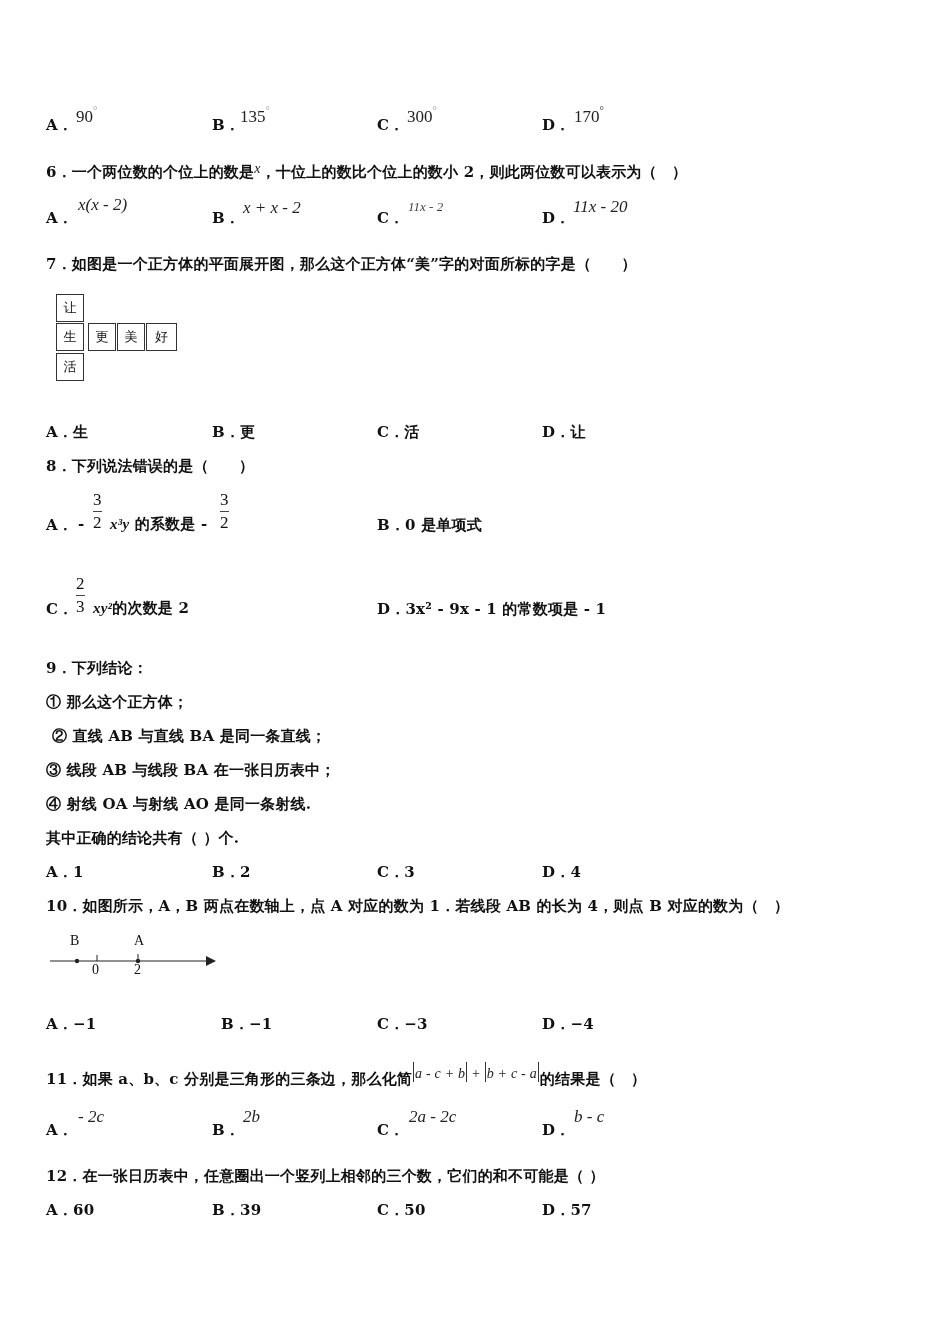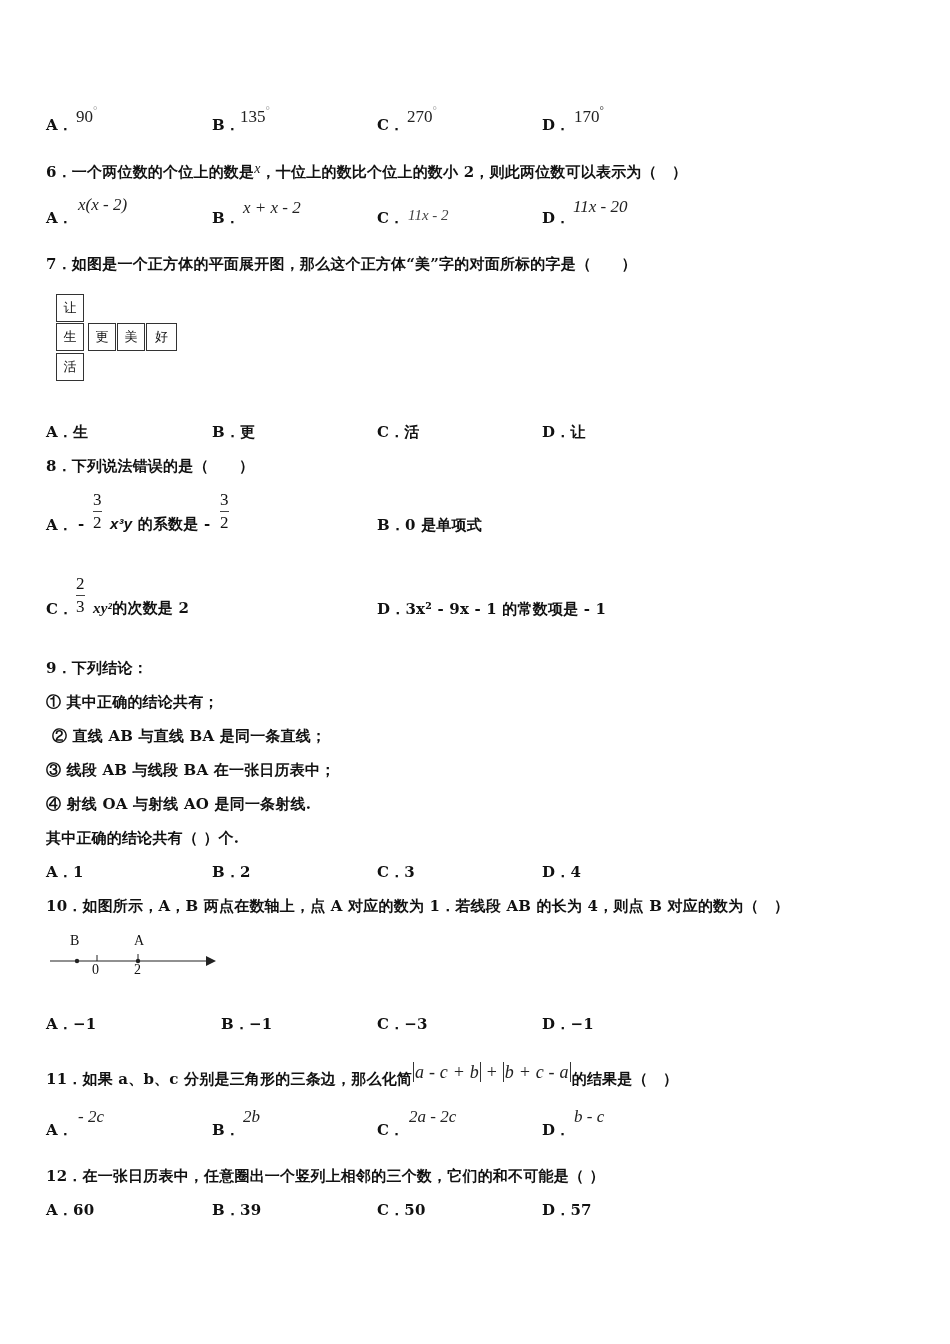--- a/index.html
+++ b/index.html
@@ -26,36 +26,36 @@
 <body>
 
 <div>
   <span class="abs opt-label" style="left:46px;top:116px;">A．</span>
   <span class="abs math" style="left:76px;top:104px;"><span>90</span><span class="deg">°</span></span>
 
   <span class="abs opt-label" style="left:212px;top:116px;">B．</span>
   <span class="abs math" style="left:240px;top:104px;"><span>135</span><span class="deg">°</span></span>
 
   <span class="abs opt-label" style="left:377px;top:116px;">C．</span>
-  <span class="abs math" style="left:407px;top:104px;"><span>270</span><span class="deg">°</span></span>
+  <span class="abs math" style="left:407px;top:104px;"><span>300</span><span class="deg">°</span></span>
 
   <span class="abs opt-label" style="left:542px;top:116px;">D．</span>
   <span class="abs math" style="left:574px;top:104px;"><span>170</span><span class="deg" style="color:#222">°</span></span>
 </div>
 
 <div>
   <div class="abs q" style="left:46px;top:161px;">
     <span>6．一个两位数的个位上的数是</span><span class="math" style="font-style:italic;font-size:14px;vertical-align:4px;">x</span><span>，十位上的数比个位上的数小 2，则此两位数可以表示为（　）</span>
   </div>
   <span class="abs opt-label" style="left:46px;top:209px;">A．</span>
   <span class="abs math" style="left:78px;top:195px;font-style:italic;">x(x - 2)</span>
   <span class="abs opt-label" style="left:212px;top:209px;">B．</span>
   <span class="abs math" style="left:243px;top:198px;font-style:italic;">x + x - 2</span>
   <span class="abs opt-label" style="left:377px;top:209px;">C．</span>
-  <span class="abs math" style="left:408px;top:199px;font-size:15px;font-style:italic;color:#444;margin-top:8px;">11x - 2</span>
+  <span class="abs math" style="left:408px;top:199px;font-size:13px;font-style:italic;color:#444;">11x - 2</span>
   <span class="abs opt-label" style="left:542px;top:209px;">D．</span>
   <span class="abs math" style="left:573px;top:197px;font-style:italic;">11x - 20</span>
 </div>
 
 <div>
   <div class="abs q" style="left:46px;top:255px;">7．如图是一个正方体的平面展开图，那么这个正方体“美”字的对面所标的字是（　　）</div>
   <div>
     <div class="cell" style="left:56px;top:294px;">让</div>
     <div class="cell" style="left:56px;top:323px;">生</div>
     <div class="cell" style="left:56px;top:353px;">活</div>
@@ -72,21 +72,21 @@
 <div>
   <div class="abs q" style="left:46px;top:457px;">8．下列说法错误的是（　　）</div>
 
   <span class="abs opt-label" style="left:46px;top:516px;">A．</span>
   <span class="abs q" style="left:78px;top:515px;">-</span>
   <span class="frac" style="left:93px;top:490px;">
     <span class="num">3</span>
       <span class="bar"></span>
       <span class="den">2</span>
   </span>
-  <span class="abs q" style="left:110px;top:515px;"><i style="font-family:Liberation Sans, sans-serif;">x³y</i> <span>的系数是 -</span></span>
+  <span class="abs q" style="left:110px;top:515px;"><i style="font-family:Liberation Serif, serif;">x³y</i> <span>的系数是 -</span></span>
   <span class="frac" style="left:220px;top:490px;">
     <span class="num">3</span>
       <span class="bar"></span>
       <span class="den">2</span>
   </span>
 
   <div class="abs q" style="left:377px;top:516px;"><span>B．</span><span>0 是单项式</span></div>
 
   <span class="abs opt-label" style="left:46px;top:600px;">C．</span>
   <span class="frac" style="left:76px;top:574px;">
@@ -94,21 +94,21 @@
       <span class="bar"></span>
       <span class="den">3</span>
   </span>
   <span class="abs q" style="left:93px;top:599px;"><i style="font-family:'Liberation Serif',serif;">xy²</i><span>的次数是 2</span></span>
 
   <div class="abs q" style="left:377px;top:600px;"><span>D．</span><span>3x² - 9x - 1 的常数项是 - 1</span></div>
 </div>
 
 <div>
   <div class="abs q" style="left:46px;top:659px;">9．下列结论：</div>
-  <div class="abs q" style="left:46px;top:693px;">① 其中正确的结论共有；</div>
+  <div class="abs q" style="left:46px;top:693px;">① 那么这个正方体；</div>
   <div class="abs q" style="left:52px;top:727px;">② 直线 AB 与直线 BA 是同一条直线；</div>
   <div class="abs q" style="left:46px;top:761px;">③ 线段 AB 与线段 BA 在一张日历表中；</div>
   <div class="abs q" style="left:46px;top:795px;">④ 射线 OA 与射线 AO 是同一条射线.</div>
   <div class="abs q" style="left:46px;top:829px;">其中正确的结论共有（ ）个.</div>
   <div class="abs q" style="left:46px;top:863px;">A．1</div>
   <div class="abs q" style="left:212px;top:863px;text-align:center;">B．2</div>
   <div class="abs q" style="left:377px;top:863px;">C．3</div>
   <div class="abs q" style="left:542px;top:863px;">D．4</div>
 </div>
 
@@ -124,26 +124,26 @@
       <circle cx="90" cy="11" r="2.2" fill="#222"></circle>
     </svg>
     <span class="abs" style="left:70px;top:933px;font-size:14px;font-family:'Liberation Serif',serif;">B</span>
     <span class="abs" style="left:134px;top:933px;font-size:14px;font-family:'Liberation Serif',serif;">A</span>
     <span class="abs" style="left:92px;top:962px;font-size:14px;font-family:'Liberation Serif',serif;">0</span>
     <span class="abs" style="left:134px;top:962px;font-size:14px;font-family:'Liberation Serif',serif;">2</span>
   </div>
   <div class="abs q" style="left:46px;top:1015px;">A．−1</div>
   <div class="abs q" style="left:221px;top:1015px;">B．−1</div>
   <div class="abs q" style="left:377px;top:1015px;">C．−3</div>
-  <div class="abs q" style="left:542px;top:1015px;">D．−1</div>
+  <div class="abs q" style="left:542px;top:1015px;">D．−4</div>
 </div>
 
 <div>
   <div class="abs q" style="left:46px;top:1062px;">
-    <span>11．如果 a、b、c 分别是三角形的三条边，那么化简</span><span class="math" style="font-size:18px;vertical-align:6px;margin-top:16px;"><span class="abs-bar"></span><i>a - c + b</i><span class="abs-bar"></span> <span>+</span> <span class="abs-bar"></span><i>b + c - a</i><span class="abs-bar"></span></span><span>的结果是（　）</span>
+    <span>11．如果 a、b、c 分别是三角形的三条边，那么化简</span><span class="math" style="font-size:14px;vertical-align:6px;margin-top:16px;"><span class="abs-bar"></span><i>a - c + b</i><span class="abs-bar"></span> <span>+</span> <span class="abs-bar"></span><i>b + c - a</i><span class="abs-bar"></span></span><span>的结果是（　）</span>
   </div>
   <span class="abs opt-label" style="left:46px;top:1121px;">A．</span>
   <span class="abs math" style="left:78px;top:1107px;font-style:italic;">- 2c</span>
   <span class="abs opt-label" style="left:212px;top:1121px;">B．</span>
   <span class="abs math" style="left:243px;top:1107px;font-style:italic;">2b</span>
   <span class="abs opt-label" style="left:377px;top:1121px;">C．</span>
   <span class="abs math" style="left:409px;top:1107px;font-style:italic;">2a - 2c</span>
   <span class="abs opt-label" style="left:542px;top:1121px;">D．</span>
   <span class="abs math" style="left:574px;top:1107px;font-style:italic;">b - c</span>
 </div>

